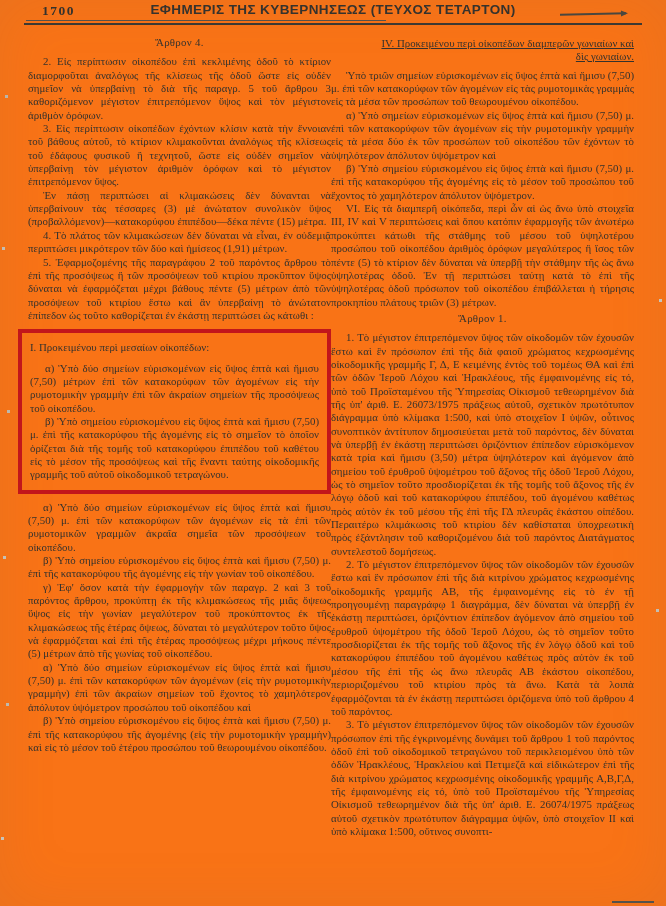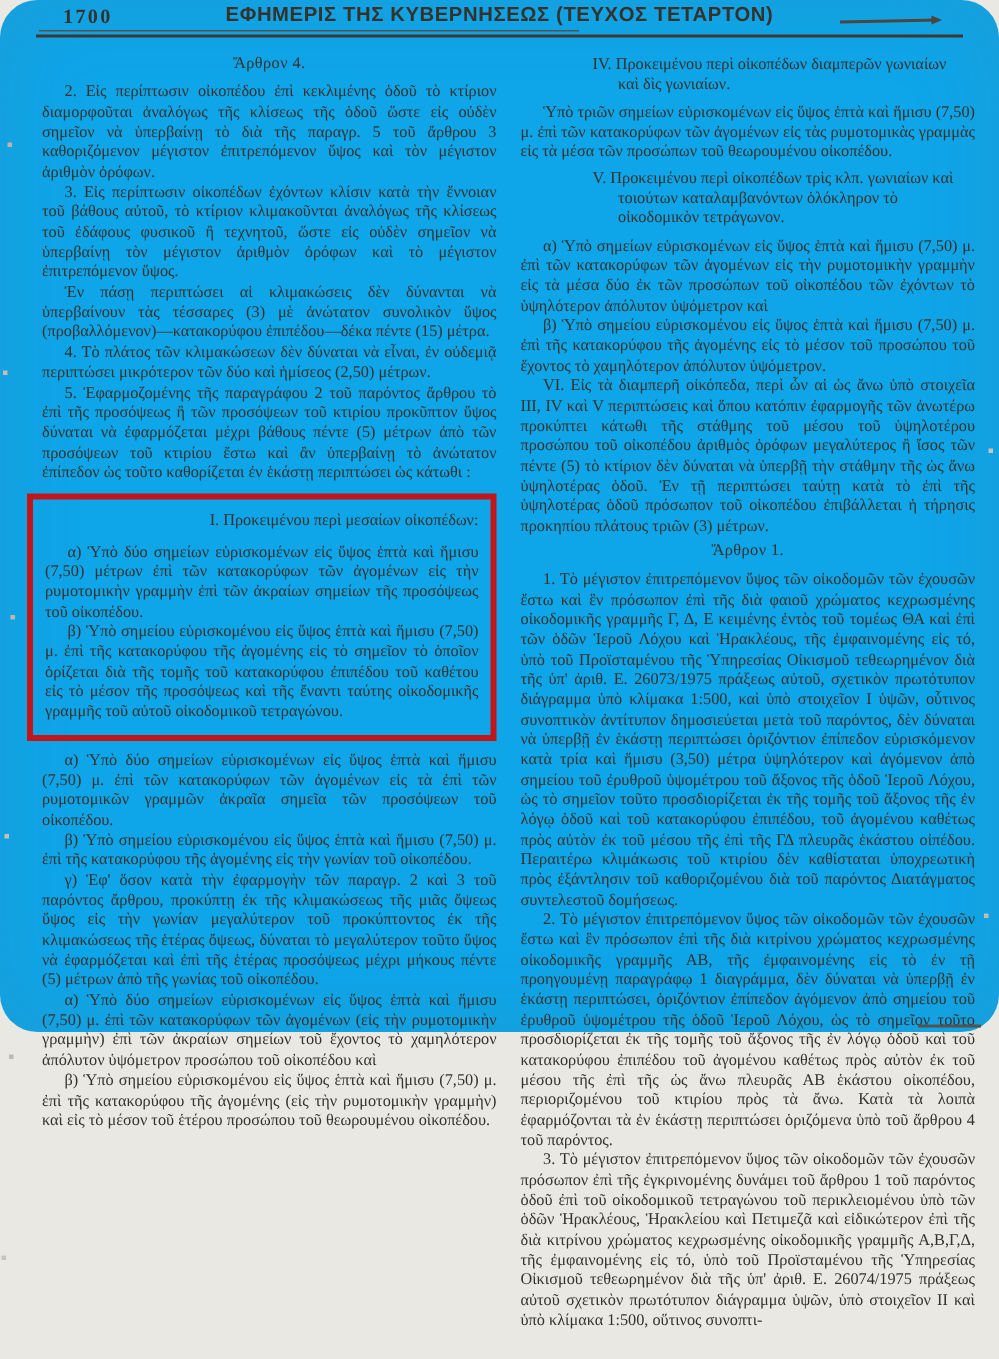--- a/index.html
+++ b/index.html
@@ -2,24 +2,23 @@
 <html lang="el"><head>
 <meta charset="utf-8">
 <style>
   html,body { margin:0; padding:0; }
   body {
     width:666px; height:906px; overflow:hidden;
     background:#e9e8e3;
     font-family:"Liberation Serif","DejaVu Serif",serif;
   }
   .page {
-    position:relative; width:666px; height:688px;
-    background:#0ea5e9; color:#35322d;
+    position:relative; width:666px; height:906px;
+    background:#f97316; color:#35322d;
     box-shadow:inset 0 0 60px rgba(120,110,90,.12);
-    border-radius:25px;
   }
   
   .page-number {
     position:absolute; left:42px; top:3px;
     font-size:13.5px; font-weight:bold; letter-spacing:1.5px;
   }
   .header-title {
     position:absolute; left:0; right:0; top:2px; text-align:center;
     font-size:13.5px; font-weight:bold; letter-spacing:.4px;
     font-family:"Liberation Sans","DejaVu Sans",sans-serif;
@@ -27,31 +26,31 @@
   .rule-thin { position:absolute; top:20px; left:26px; width:360px; height:1px; background:#55524b; }
   .rule-main { position:absolute; top:23px; left:24px; width:618px; height:2.4px; background:#3c3933; }
   .pen-stroke { position:absolute; top:13px; left:560px; width:66px; height:1.8px; background:#4a473f; transform:rotate(-1.2deg); }
   .pen-stroke::after {
     content:""; position:absolute; right:-2px; top:-2.4px;
     border-left:7px solid #4a473f; border-top:3px solid transparent; border-bottom:3px solid transparent;
   }
   
   .content {
     position:absolute; top:33px; left:28px; width:622px;
-    display:flex; gap:16px;
+    display:flex; 
   }
   .col {
     width:303px; flex:0 0 303px;
     font-size:10.85px; line-height:13.35px;
     text-align:justify; text-justify:inter-word;
   }
   .col p { margin:0; text-indent:15px; }
   .h-article { text-align:center; text-indent:0; margin:3px 0 6px; letter-spacing:.3px; }
-  .h-roman  { text-align:right; text-indent:0; margin:5px 0 6px; }
-  .h-hang   { text-align:left; text-indent:-17px; padding-left:53px; margin:4px 12px 5px; }
+  .h-roman  { text-align:left; text-indent:0; margin:5px 0 6px; }
+  .h-hang   { text-align:right; text-indent:-17px; padding-left:53px; margin:4px 0 5px;text-decoration:underline; }
   
   .highlight-box {
     border:4px solid #c2161b;
     margin:7px 0 7px -10px; padding:6px 8px 8px 8px;
   }
   .highlight-box .h-roman { margin:2px 0 7px; }
   
   .speckles {
     position:absolute; top:0; left:0; width:1px; height:1px; background:transparent;
     box-shadow: 6px 96px 0 1px #b9b5ab, 3px 248px 0 1px #c2beb4, 8px 411px 0 1px #bcb8ae,
@@ -71,42 +70,41 @@
   <div class="rule-main"></div>
   <div class="pen-stroke"></div>
 
   <div class="content">
 
     <div class="col">
       <div class="h-article">Ἄρθρον 4.</div>
       <p>2. Εἰς περίπτωσιν οἰκοπέδου ἐπὶ κεκλιμένης ὁδοῦ τὸ κτίριον διαμορφοῦται ἀναλόγως τῆς κλίσεως τῆς ὁδοῦ ὥστε εἰς οὐδὲν σημεῖον νὰ ὑπερβαίνῃ τὸ διὰ τῆς παραγρ. 5 τοῦ ἄρθρου 3 καθοριζόμενον μέγιστον ἐπιτρεπόμενον ὕψος καὶ τὸν μέγιστον ἀριθμὸν ὀρόφων.</p>
       <p>3. Εἰς περίπτωσιν οἰκοπέδων ἐχόντων κλίσιν κατὰ τὴν ἔννοιαν τοῦ βάθους αὐτοῦ, τὸ κτίριον κλιμακοῦνται ἀναλόγως τῆς κλίσεως τοῦ ἐδάφους φυσικοῦ ἢ τεχνητοῦ, ὥστε εἰς οὐδὲν σημεῖον νὰ ὑπερβαίνῃ τὸν μέγιστον ἀριθμὸν ὀρόφων καὶ τὸ μέγιστον ἐπιτρεπόμενον ὕψος.</p>
       <p>Ἐν πάσῃ περιπτώσει αἱ κλιμακώσεις δὲν δύνανται νὰ ὑπερβαίνουν τὰς τέσσαρες (3) μὲ ἀνώτατον συνολικὸν ὕψος (προβαλλόμενον)—κατακορύφου ἐπιπέδου—δέκα πέντε (15) μέτρα.</p>
-      <p>4. Τὸ πλάτος τῶν κλιμακώσεων δὲν δύναται νὰ εἶναι, ἐν οὐδεμιᾷ περιπτώσει μικρότερον τῶν δύο καὶ ἡμίσεος (2,50) μέτρων.</p>
+      <p>4. Τὸ πλάτος τῶν κλιμακώσεων δὲν δύναται νὰ εἶναι, ἐν οὐδεμιᾷ περιπτώσει μικρότερον τῶν δύο καὶ ἡμίσεος (1,91) μέτρων.</p>
       <p>5. Ἐφαρμοζομένης τῆς παραγράφου 2 τοῦ παρόντος ἄρθρου τὸ ἐπὶ τῆς προσόψεως ἢ τῶν προσόψεων τοῦ κτιρίου προκῦπτον ὕψος δύναται νὰ ἐφαρμόζεται μέχρι βάθους πέντε (5) μέτρων ἀπὸ τῶν προσόψεων τοῦ κτιρίου ἔστω καὶ ἂν ὑπερβαίνῃ τὸ ἀνώτατον ἐπίπεδον ὡς τοῦτο καθορίζεται ἐν ἑκάστῃ περιπτώσει ὡς κάτωθι :</p>
 
       <div class="highlight-box">
         <div class="h-roman">I. Προκειμένου περὶ μεσαίων οἰκοπέδων:</div>
         <p>α) Ὑπὸ δύο σημείων εὑρισκομένων εἰς ὕψος ἑπτὰ καὶ ἥμισυ (7,50) μέτρων ἐπὶ τῶν κατακορύφων τῶν ἀγομένων εἰς τὴν ρυμοτομικὴν γραμμὴν ἐπὶ τῶν ἀκραίων σημείων τῆς προσόψεως τοῦ οἰκοπέδου.</p>
         <p>β) Ὑπὸ σημείου εὑρισκομένου εἰς ὕψος ἑπτὰ καὶ ἥμισυ (7,50) μ. ἐπὶ τῆς κατακορύφου τῆς ἀγομένης εἰς τὸ σημεῖον τὸ ὁποῖον ὁρίζεται διὰ τῆς τομῆς τοῦ κατακορύφου ἐπιπέδου τοῦ καθέτου εἰς τὸ μέσον τῆς προσόψεως καὶ τῆς ἔναντι ταύτης οἰκοδομικῆς γραμμῆς τοῦ αὐτοῦ οἰκοδομικοῦ τετραγώνου.</p>
       </div>
 
       <p>α) Ὑπὸ δύο σημείων εὑρισκομένων εἰς ὕψος ἑπτὰ καὶ ἥμισυ (7,50) μ. ἐπὶ τῶν κατακορύφων τῶν ἀγομένων εἰς τὰ ἐπὶ τῶν ρυμοτομικῶν γραμμῶν ἀκραῖα σημεῖα τῶν προσόψεων τοῦ οἰκοπέδου.</p>
       <p>β) Ὑπὸ σημείου εὑρισκομένου εἰς ὕψος ἑπτὰ καὶ ἥμισυ (7,50) μ. ἐπὶ τῆς κατακορύφου τῆς ἀγομένης εἰς τὴν γωνίαν τοῦ οἰκοπέδου.</p>
       <p>γ) Ἐφ' ὅσον κατὰ τὴν ἐφαρμογὴν τῶν παραγρ. 2 καὶ 3 τοῦ παρόντος ἄρθρου, προκύπτῃ ἐκ τῆς κλιμακώσεως τῆς μιᾶς ὄψεως ὕψος εἰς τὴν γωνίαν μεγαλύτερον τοῦ προκύπτοντος ἐκ τῆς κλιμακώσεως τῆς ἑτέρας ὄψεως, δύναται τὸ μεγαλύτερον τοῦτο ὕψος νὰ ἐφαρμόζεται καὶ ἐπὶ τῆς ἑτέρας προσόψεως μέχρι μήκους πέντε (5) μέτρων ἀπὸ τῆς γωνίας τοῦ οἰκοπέδου.</p>
 
       <p>α) Ὑπὸ δύο σημείων εὑρισκομένων εἰς ὕψος ἑπτὰ καὶ ἥμισυ (7,50) μ. ἐπὶ τῶν κατακορύφων τῶν ἀγομένων (εἰς τὴν ρυμοτομικὴν γραμμὴν) ἐπὶ τῶν ἀκραίων σημείων τοῦ ἔχοντος τὸ χαμηλότερον ἀπόλυτον ὑψόμετρον προσώπου τοῦ οἰκοπέδου καὶ</p>
       <p>β) Ὑπὸ σημείου εὑρισκομένου εἰς ὕψος ἑπτὰ καὶ ἥμισυ (7,50) μ. ἐπὶ τῆς κατακορύφου τῆς ἀγομένης (εἰς τὴν ρυμοτομικὴν γραμμὴν) καὶ εἰς τὸ μέσον τοῦ ἑτέρου προσώπου τοῦ θεωρουμένου οἰκοπέδου.</p>
     </div>
 
     <div class="col">
       <div class="h-hang">IV. Προκειμένου περὶ οἰκοπέδων διαμπερῶν γωνιαίων καὶ δὶς γωνιαίων.</div>
       <p>Ὑπὸ τριῶν σημείων εὑρισκομένων εἰς ὕψος ἑπτὰ καὶ ἥμισυ (7,50) μ. ἐπὶ τῶν κατακορύφων τῶν ἀγομένων εἰς τὰς ρυμοτομικὰς γραμμὰς εἰς τὰ μέσα τῶν προσώπων τοῦ θεωρουμένου οἰκοπέδου.</p>
 
-      <div class="h-hang">V. Προκειμένου περὶ οἰκοπέδων τρὶς κλπ. γωνιαίων καὶ τοιούτων καταλαμβανόντων ὁλόκληρον τὸ οἰκοδομικὸν τετράγωνον.</div>
       <p>α) Ὑπὸ σημείων εὑρισκομένων εἰς ὕψος ἑπτὰ καὶ ἥμισυ (7,50) μ. ἐπὶ τῶν κατακορύφων τῶν ἀγομένων εἰς τὴν ρυμοτομικὴν γραμμὴν εἰς τὰ μέσα δύο ἐκ τῶν προσώπων τοῦ οἰκοπέδου τῶν ἐχόντων τὸ ὑψηλότερον ἀπόλυτον ὑψόμετρον καὶ</p>
       <p>β) Ὑπὸ σημείου εὑρισκομένου εἰς ὕψος ἑπτὰ καὶ ἥμισυ (7,50) μ. ἐπὶ τῆς κατακορύφου τῆς ἀγομένης εἰς τὸ μέσον τοῦ προσώπου τοῦ ἔχοντος τὸ χαμηλότερον ἀπόλυτον ὑψόμετρον.</p>
       <p>VI. Εἰς τὰ διαμπερῆ οἰκόπεδα, περὶ ὧν αἱ ὡς ἄνω ὑπὸ στοιχεῖα III, IV καὶ V περιπτώσεις καὶ ὅπου κατόπιν ἐφαρμογῆς τῶν ἀνωτέρω προκύπτει κάτωθι τῆς στάθμης τοῦ μέσου τοῦ ὑψηλοτέρου προσώπου τοῦ οἰκοπέδου ἀριθμὸς ὀρόφων μεγαλύτερος ἢ ἴσος τῶν πέντε (5) τὸ κτίριον δὲν δύναται νὰ ὑπερβῇ τὴν στάθμην τῆς ὡς ἄνω ὑψηλοτέρας ὁδοῦ. Ἐν τῇ περιπτώσει ταύτῃ κατὰ τὸ ἐπὶ τῆς ὑψηλοτέρας ὁδοῦ πρόσωπον τοῦ οἰκοπέδου ἐπιβάλλεται ἡ τήρησις προκηπίου πλάτους τριῶν (3) μέτρων.</p>
 
       <div class="h-article">Ἄρθρον 1.</div>
       <p>1. Τὸ μέγιστον ἐπιτρεπόμενον ὕψος τῶν οἰκοδομῶν τῶν ἐχουσῶν ἔστω καὶ ἓν πρόσωπον ἐπὶ τῆς διὰ φαιοῦ χρώματος κεχρωσμένης οἰκοδομικῆς γραμμῆς Γ, Δ, Ε κειμένης ἐντὸς τοῦ τομέως ΘΑ καὶ ἐπὶ τῶν ὁδῶν Ἱεροῦ Λόχου καὶ Ἡρακλέους, τῆς ἐμφαινομένης εἰς τό, ὑπὸ τοῦ Προϊσταμένου τῆς Ὑπηρεσίας Οἰκισμοῦ τεθεωρημένον διὰ τῆς ὑπ' ἀριθ. Ε. 26073/1975 πράξεως αὐτοῦ, σχετικὸν πρωτότυπον διάγραμμα ὑπὸ κλίμακα 1:500, καὶ ὑπὸ στοιχεῖον Ι ὑψῶν, οὗτινος συνοπτικὸν ἀντίτυπον δημοσιεύεται μετὰ τοῦ παρόντος, δὲν δύναται νὰ ὑπερβῇ ἐν ἑκάστῃ περιπτώσει ὁριζόντιον ἐπίπεδον εὑρισκόμενον κατὰ τρία καὶ ἥμισυ (3,50) μέτρα ὑψηλότερον καὶ ἀγόμενον ἀπὸ σημείου τοῦ ἐρυθροῦ ὑψομέτρου τοῦ ἄξονος τῆς ὁδοῦ Ἱεροῦ Λόχου, ὡς τὸ σημεῖον τοῦτο προσδιορίζεται ἐκ τῆς τομῆς τοῦ ἄξονος τῆς ἐν λόγῳ ὁδοῦ καὶ τοῦ κατακορύφου ἐπιπέδου, τοῦ ἀγομένου καθέτως πρὸς αὐτὸν ἐκ τοῦ μέσου τῆς ἐπὶ τῆς ΓΔ πλευρᾶς ἑκάστου οἰπέδου. Περαιτέρω κλιμάκωσις τοῦ κτιρίου δὲν καθίσταται ὑποχρεωτικὴ πρὸς ἐξάντλησιν τοῦ καθοριζομένου διὰ τοῦ παρόντος Διατάγματος συντελεστοῦ δομήσεως.</p>
       <p>2. Τὸ μέγιστον ἐπιτρεπόμενον ὕψος τῶν οἰκοδομῶν τῶν ἐχουσῶν ἔστω καὶ ἓν πρόσωπον ἐπὶ τῆς διὰ κιτρίνου χρώματος κεχρωσμένης οἰκοδομικῆς γραμμῆς ΑΒ, τῆς ἐμφαινομένης εἰς τὸ ἐν τῇ προηγουμένῃ παραγράφῳ 1 διαγράμμα, δὲν δύναται νὰ ὑπερβῇ ἐν ἑκάστῃ περιπτώσει, ὁριζόντιον ἐπίπεδον ἀγόμενον ἀπὸ σημείου τοῦ ἐρυθροῦ ὑψομέτρου τῆς ὁδοῦ Ἱεροῦ Λόχου, ὡς τὸ σημεῖον τοῦτο προσδιορίζεται ἐκ τῆς τομῆς τοῦ ἄξονος τῆς ἐν λόγῳ ὁδοῦ καὶ τοῦ κατακορύφου ἐπιπέδου τοῦ ἀγομένου καθέτως πρὸς αὐτὸν ἐκ τοῦ μέσου τῆς ἐπὶ τῆς ὡς ἄνω πλευρᾶς ΑΒ ἑκάστου οἰκοπέδου, περιοριζομένου τοῦ κτιρίου πρὸς τὰ ἄνω. Κατὰ τὰ λοιπὰ ἐφαρμόζονται τὰ ἐν ἑκάστῃ περιπτώσει ὁριζόμενα ὑπὸ τοῦ ἄρθρου 4 τοῦ παρόντος.</p>
       <p>3. Τὸ μέγιστον ἐπιτρεπόμενον ὕψος τῶν οἰκοδομῶν τῶν ἐχουσῶν πρόσωπον ἐπὶ τῆς ἐγκρινομένης δυνάμει τοῦ ἄρθρου 1 τοῦ παρόντος ὁδοῦ ἐπὶ τοῦ οἰκοδομικοῦ τετραγώνου τοῦ περικλειομένου ὑπὸ τῶν ὁδῶν Ἡρακλέους, Ἡρακλείου καὶ Πετιμεζᾶ καὶ εἰδικώτερον ἐπὶ τῆς διὰ κιτρίνου χρώματος κεχρωσμένης οἰκοδομικῆς γραμμῆς Α,Β,Γ,Δ, τῆς ἐμφαινομένης εἰς τό, ὑπὸ τοῦ Προϊσταμένου τῆς Ὑπηρεσίας Οἰκισμοῦ τεθεωρημένον διὰ τῆς ὑπ' ἀριθ. Ε. 26074/1975 πράξεως αὐτοῦ σχετικὸν πρωτότυπον διάγραμμα ὑψῶν, ὑπὸ στοιχεῖον II καὶ ὑπὸ κλίμακα 1:500, οὕτινος συνοπτι-</p>
     </div>
 

